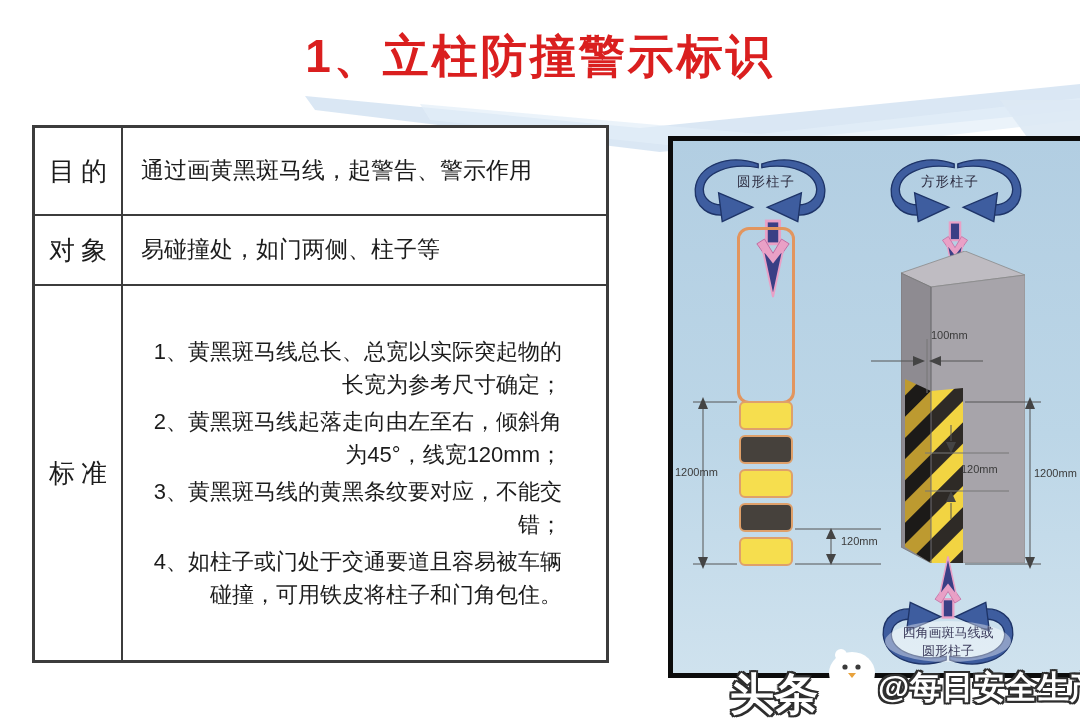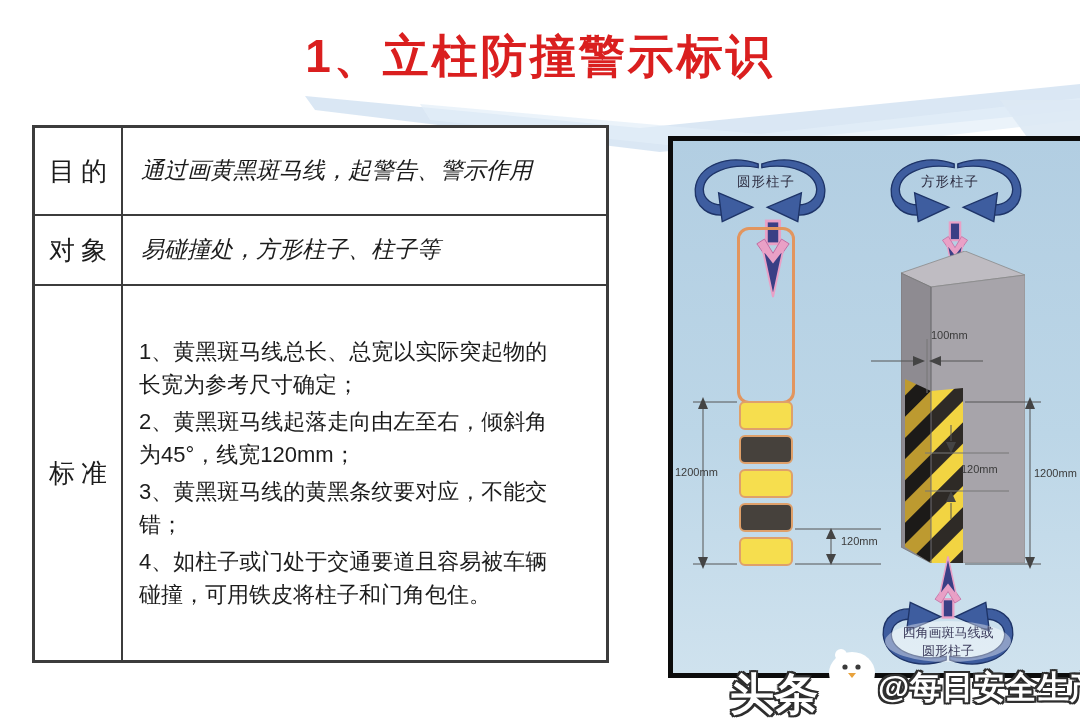--- a/index.html
+++ b/index.html
@@ -12,23 +12,23 @@
   
   .title{position:absolute;left:0;top:26px;width:1080px;text-align:center;
          font-size:46px;font-weight:700;color:#da1f1f;letter-spacing:3px;}
 
   
   .spec-table{position:absolute;left:32px;top:125px;width:577px;height:538px;
               display:grid;grid-template-columns:88px 1fr;grid-template-rows:88px 70px 1fr;
               border:2px solid #3c3c3c;box-sizing:border-box;background:#fff;}
   .cell{border:1px solid #3c3c3c;box-sizing:border-box;display:flex;align-items:center;color:#1c1c1c;}
   .cell.head{justify-content:center;font-weight:400;font-size:26px;letter-spacing:6px;text-indent:6px;}
-  .cell.val{padding:0 34px 0 18px;font-size:23px;line-height:1.35;font-style:italic;}
+  .cell.val{padding:0 34px 0 18px;font-size:23px;line-height:1.35;}
   .cell.std{flex-direction:column;justify-content:center;align-items:flex-start;
-            padding:10px 44px 10px 16px;font-size:22px;line-height:1.5;}
+            padding:10px 44px 10px 16px;font-size:22px;line-height:1.5;text-align:right;}
   .cell.std p{margin:2px 0;}
 
   
   .panel{position:absolute;left:631px;top:136px;width:420px;height:542px;
          border:5px solid #0c0c0c;box-sizing:border-box;
          background:linear-gradient(180deg,#b2cee2 0%,#bcd6e7 55%,#cfe2ee 100%);margin-left:37px;}
   .panel .abs{position:absolute;}
   .col-label{font-size:13.5px;color:#2c2c40;letter-spacing:1px;white-space:nowrap;}
   .dim-label{font-size:11px;color:#3a3a3a;white-space:nowrap;}
 
@@ -62,21 +62,21 @@
     <polygon points="420,104 760,134 1080,98 1080,120 770,156 430,120" fill="#e3eef8" opacity="0.7"></polygon>
     <polygon points="1000,100 1080,100 1080,210" fill="#dde9f4" opacity="0.9"></polygon>
   </svg>
 
   <div class="title">1、立柱防撞警示标识</div>
 
   <div class="spec-table">
     <div class="cell head">目的</div>
     <div class="cell val">通过画黄黑斑马线，起警告、警示作用</div>
     <div class="cell head">对象</div>
-    <div class="cell val">易碰撞处，方形柱子、柱子等</div>
+    <div class="cell val">易碰撞处，如门两侧、柱子等</div>
     <div class="cell head">标准</div>
     <div class="cell std">
       <p>1、黄黑斑马线总长、总宽以实际突起物的长宽为参考尺寸确定；</p>
       <p>2、黄黑斑马线起落走向由左至右，倾斜角为45°，线宽120mm；</p>
       <p>3、黄黑斑马线的黄黑条纹要对应，不能交错；</p>
       <p>4、如柱子或门处于交通要道且容易被车辆碰撞，可用铁皮将柱子和门角包住。</p>
     </div>
   </div>
 
   <div class="panel">

